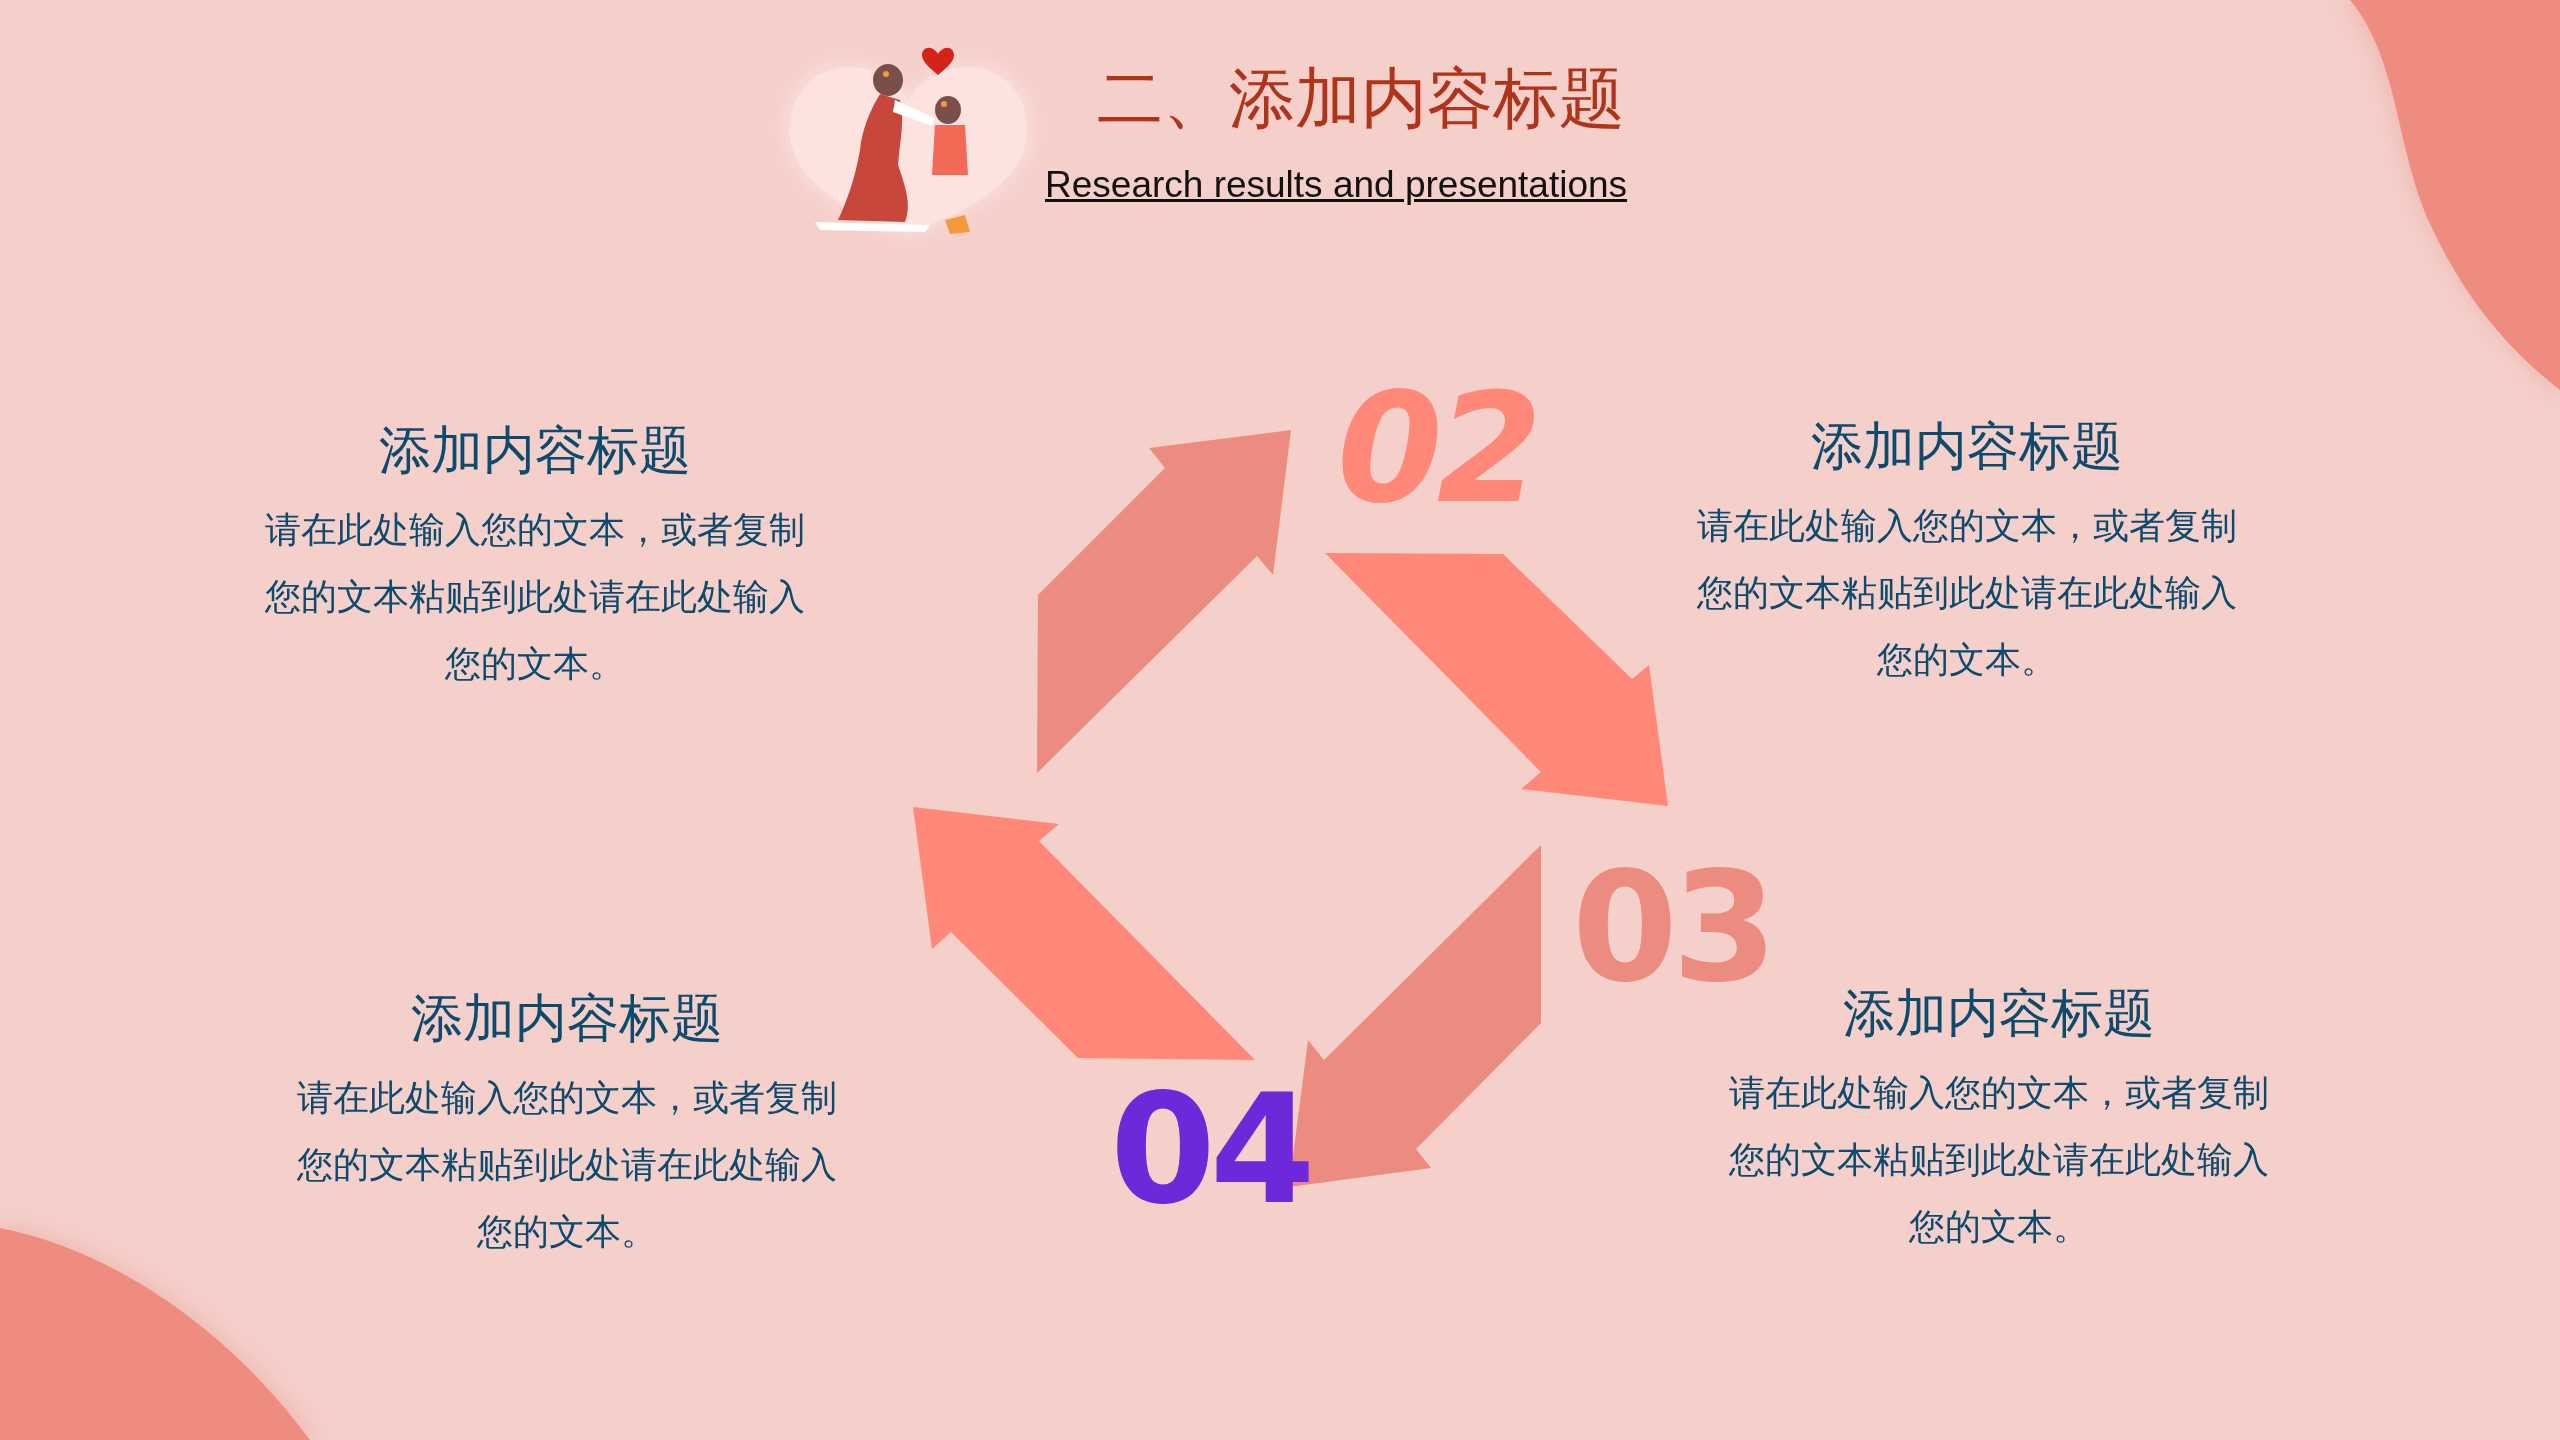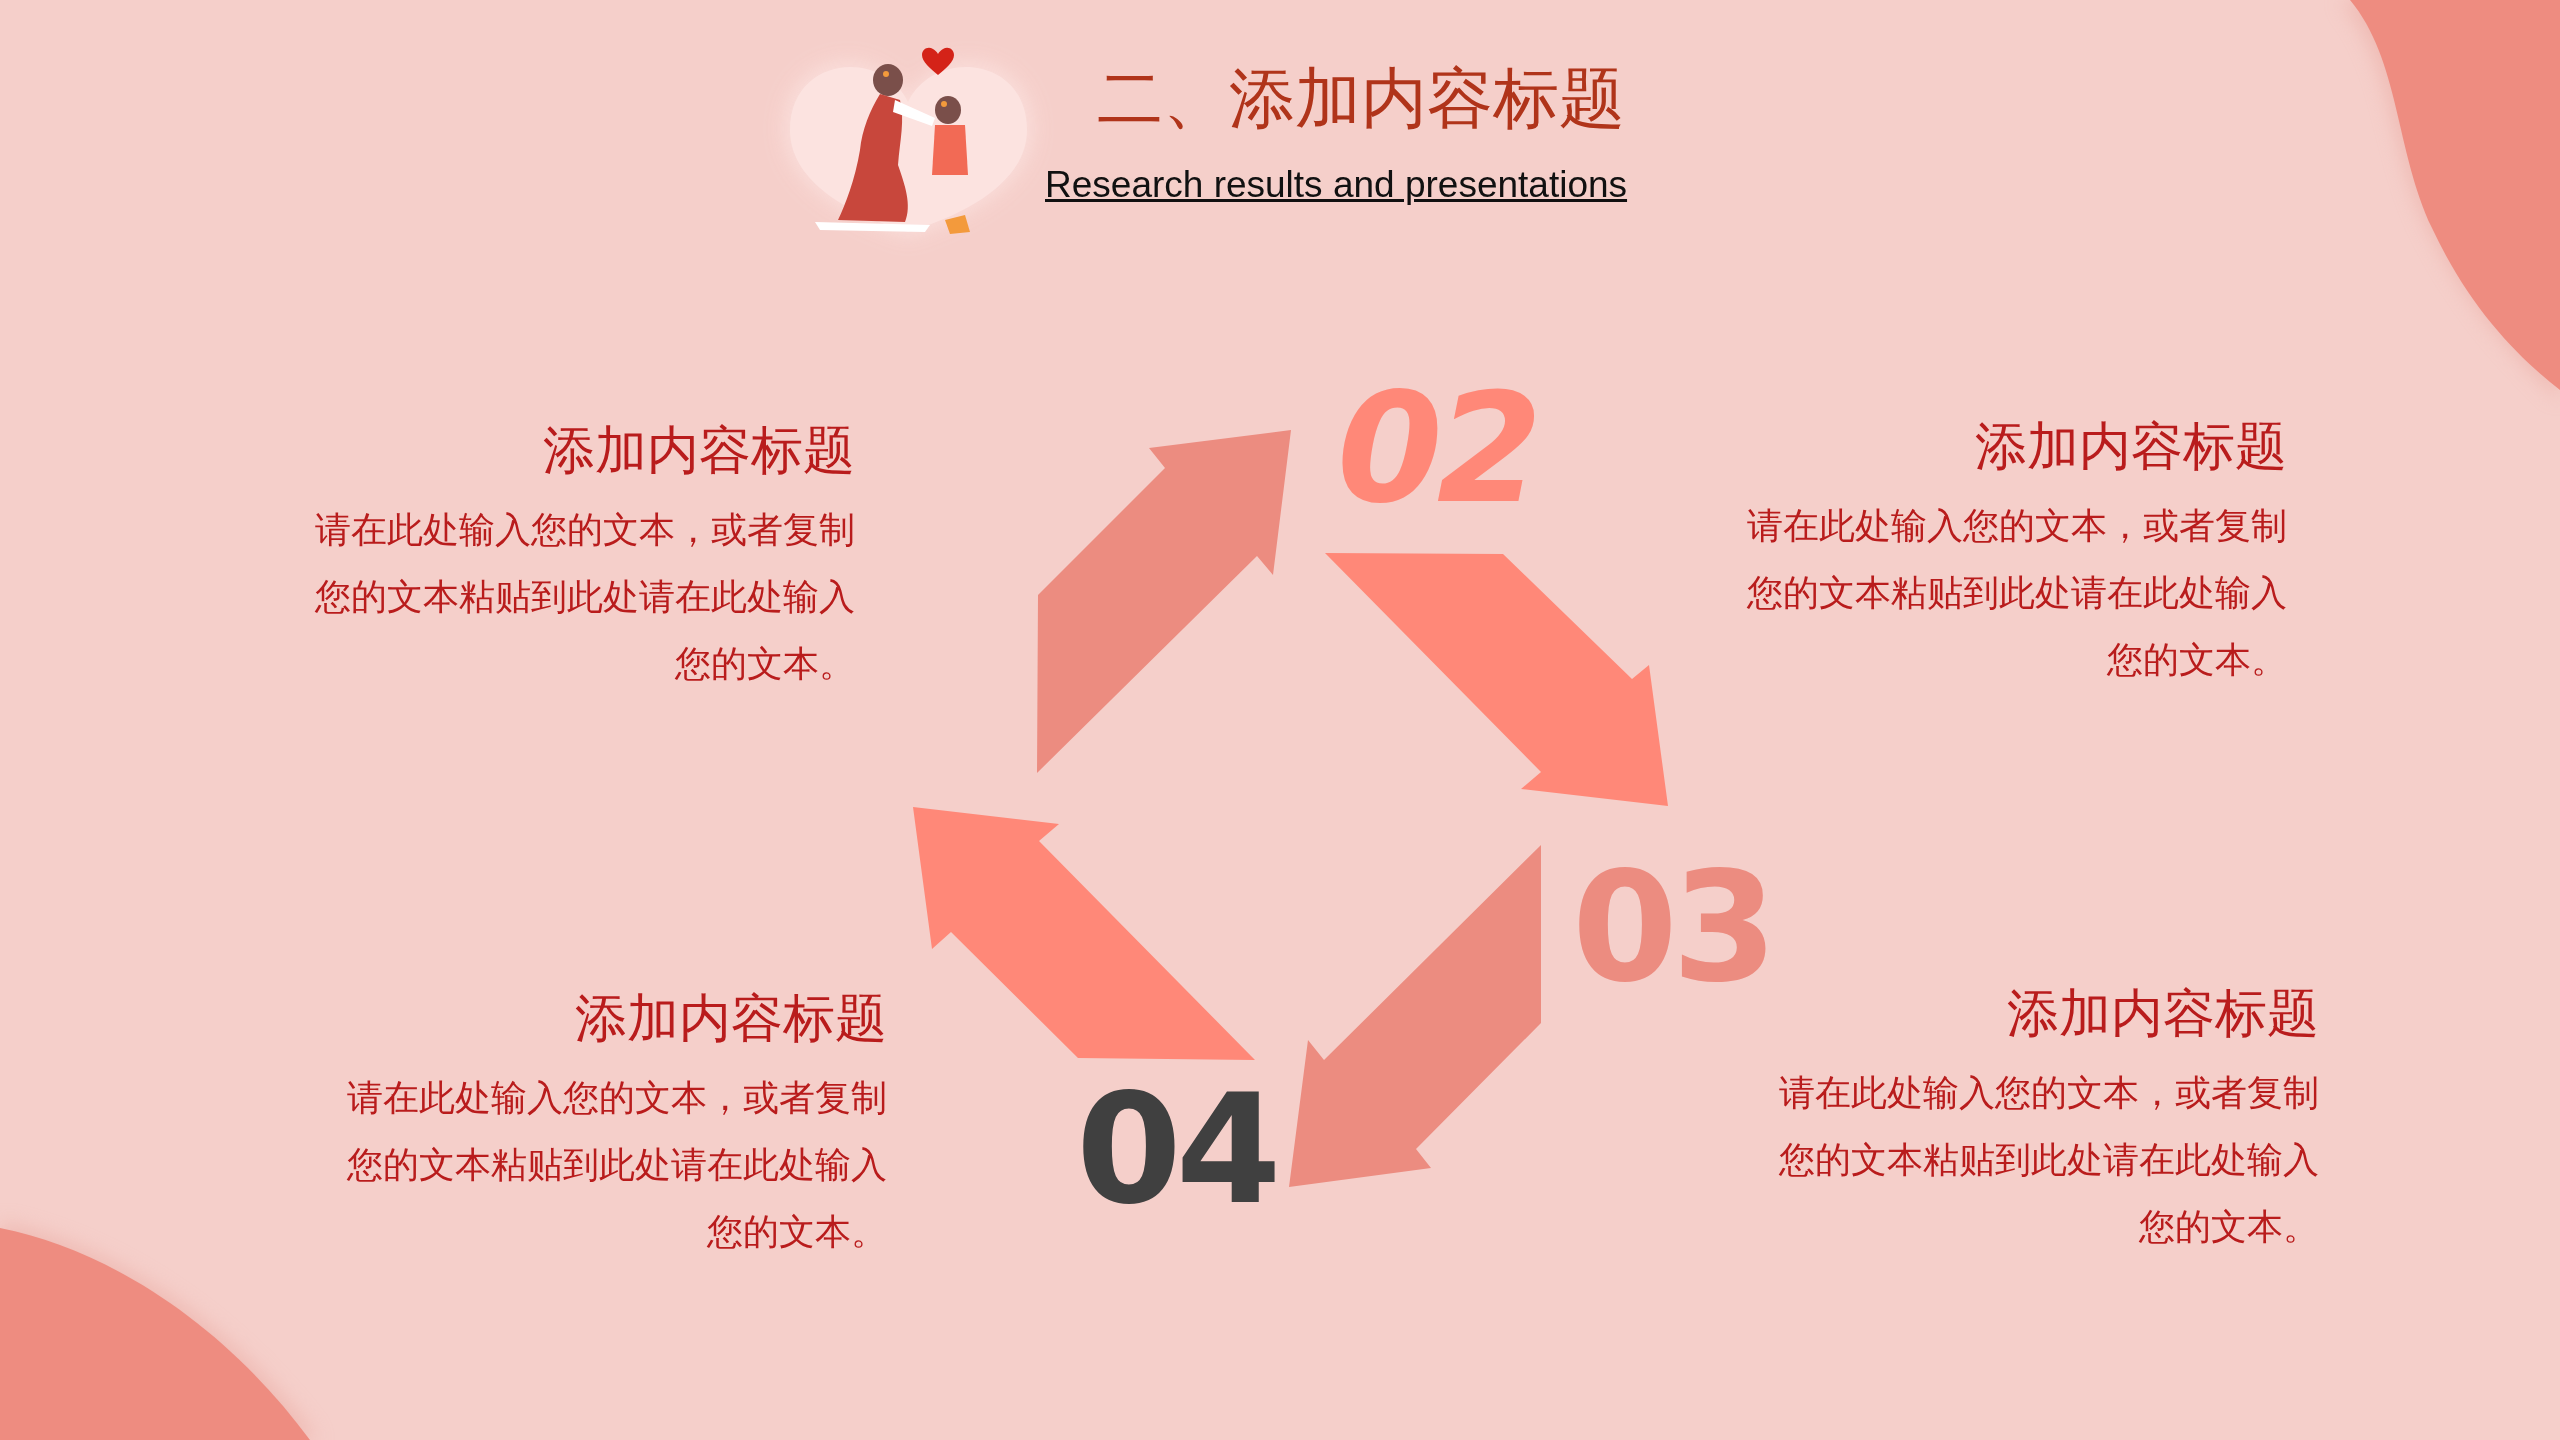--- a/index.html
+++ b/index.html
@@ -4,21 +4,21 @@
 <style>
   html, body { margin:0; padding:0; }
   body { width:2560px; height:1440px; overflow:hidden; background:#F5CFCA; position:relative;
          font-family:"DejaVu Sans","Liberation Sans",sans-serif; }
   .slide { position:absolute; left:0; top:0; width:2028px; height:1440px; }
   svg.deco { position:absolute; left:0; top:0; }
   .header-title { position:absolute; left:1097px; top:66px; font-size:66px; color:#B0341A;
                   white-space:nowrap; letter-spacing:0px; line-height:1; }
   .header-sub { position:absolute; left:1045px; top:166px; font-size:37px; color:#111;
                 font-family:"Liberation Sans",sans-serif; white-space:nowrap; line-height:1;text-decoration:underline; }
-  .block { position:absolute; width:640px; text-align:right; color:#b91c1c; }
+  .block { position:absolute; width:640px; text-align:center; color:#0c4a6e; }
   .block .btitle { font-size:52px; line-height:1; margin-bottom:20px; white-space:nowrap; }
   .block .bline { font-size:36px; line-height:67px; white-space:nowrap; }
   .num { position:absolute; font-family:"DejaVu Sans","Liberation Sans",sans-serif; font-weight:bold;
          font-size:152px; line-height:1; letter-spacing:-6px; }
 </style>
 </head>
 <body>
 
 <div class="slide">
 
@@ -61,21 +61,21 @@
       <circle cx="944" cy="104" r="3" fill="#F39A3C"></circle>
       <circle cx="886" cy="74" r="3" fill="#F39A3C"></circle>
     </g>
   </svg>
 
   <div class="header-title">二、添加内容标题</div>
   <div class="header-sub">Research results and presentations</div>
 
   <div class="num" style="left:1337px; top:373px; color:#FF8878;font-style:italic;">02</div>
   <div class="num" style="left:1572px; top:852px; color:#EC8C80;">03</div>
-  <div class="num" style="left:1076px; top:1074px; color:#404040;">04</div>
+  <div class="num" style="left:1110px; top:1074px; color:#6d28d9;">04</div>
 
   <div class="block" style="left:215px; top:424px;">
     <div class="btitle">添加内容标题</div>
     <div class="bline">请在此处输入您的文本，或者复制</div>
     <div class="bline">您的文本粘贴到此处请在此处输入</div>
     <div class="bline">您的文本。</div>
   </div>
 
   <div class="block" style="left:1647px; top:420px;">
     <div class="btitle">添加内容标题</div>

